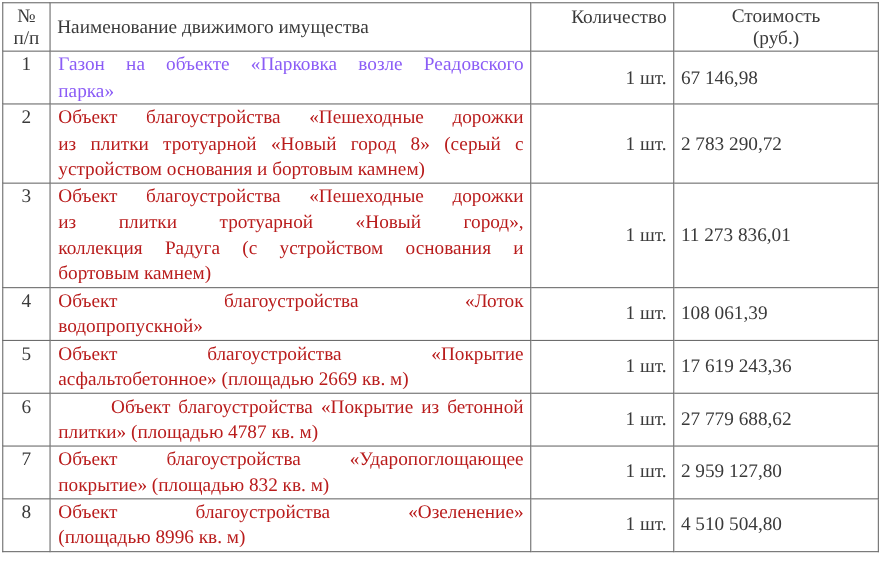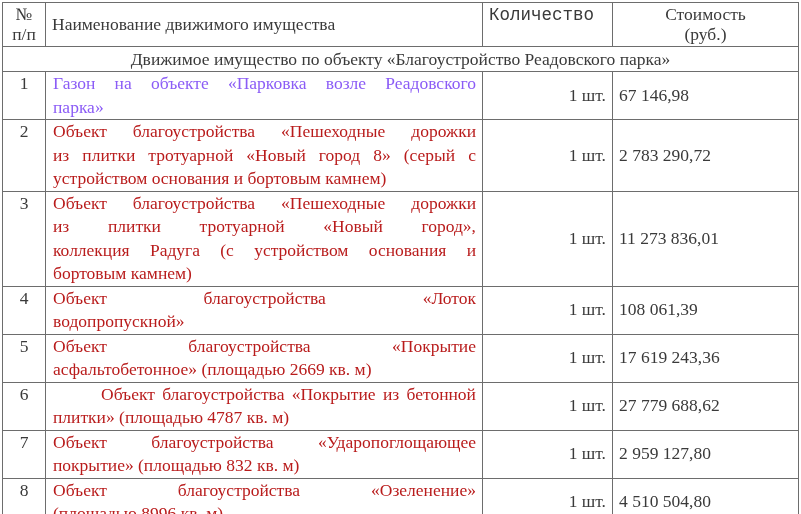--- a/index.html
+++ b/index.html
@@ -37,21 +37,21 @@
     .col-cost { width: 186px; }
 
     .hdr th {
       height: 42px;
       vertical-align: top;
       padding-top: 1px;
       color: #3a3a3a;
     }
     .hdr th.h-num { text-align: center; line-height: 20px; padding: 1px 2px 0; }
     .hdr th.h-name { text-align: left; vertical-align: middle; }
-    .hdr th.h-qty { text-align: left; font-family: Liberation Mono, monospace; }
+    .hdr th.h-qty { text-align: right; }
     .hdr th.h-cost { text-align: center; line-height: 20px; }
 
     .section td {
       height: 24px;
       text-align: center;
       line-height: 22px;
     }
 
     td.c-num { text-align: center; vertical-align: top; padding: 0 2px; }
     td.c-name { text-align: justify; text-align-last: left; vertical-align: top; padding: 0 6px 0 7px; color: #b91c1c; }
@@ -88,23 +88,20 @@
       </th>
       <th class="h-name">Наименование движимого имущества</th>
       <th class="h-qty">Количество</th>
       <th class="h-cost">
         <span class="name-line">Стоимость</span>
         <span class="name-line">(руб.)</span>
       </th>
     </tr>
   </thead>
   <tbody>
-    <tr class="section">
-      <td colspan="4">Движимое имущество по объекту «Благоустройство Реадовского парка»</td>
-    </tr>
 
     <tr class="r1">
       <td class="c-num">1</td>
       <td class="c-name first">
         <span class="name-line" style="text-align-last:justify;text-align:justify;">Газон на объекте «Парковка возле Реадовского</span>
         <span class="name-line">парка»</span>
       </td>
       <td class="c-qty">1 шт.</td>
       <td class="c-cost">67 146,98</td>
     </tr>

